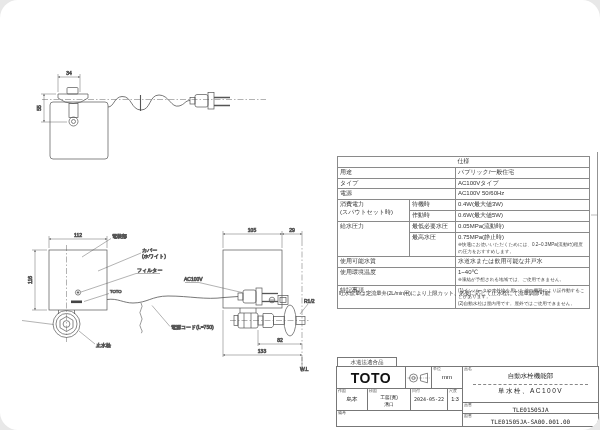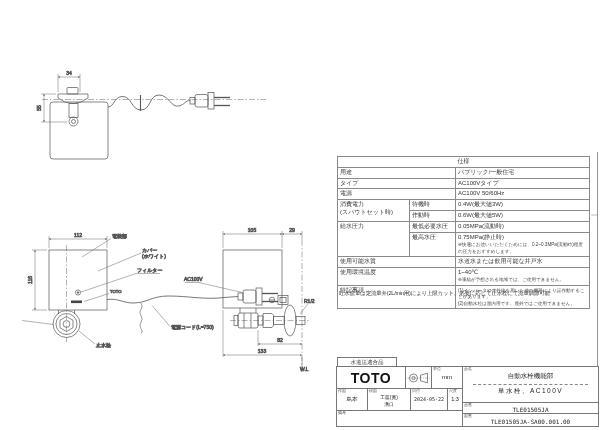--- a/index.html
+++ b/index.html
@@ -1,18 +1,18 @@
 <!DOCTYPE html>
 <html><head>
 <meta charset="utf-8">
 <style>
   html,body{margin:0;padding:0;background:#e8e8e8;}
   .sheet{
     position:relative;width:600px;height:430px;background:#ffffff;overflow:hidden;
-    font-family:"Liberation Sans","DejaVu Sans",sans-serif;color:#222;
+    font-family:"Liberation Sans","DejaVu Sans",sans-serif;color:#222;border-radius:18px;
   }
   svg text{font-family:"Liberation Sans","DejaVu Sans",sans-serif;}
   .dtxt{font-size:5px;fill:#333;}
   .dtxt-s{font-size:4.2px;fill:#333;}
 
   
   .spec-wrap{position:absolute;left:337px;top:156px;width:252px;}
   table.spec{border-collapse:collapse;width:100%;table-layout:fixed;}
   table.spec td{
     border:1px solid #8a8a8a;font-size:6px;line-height:1.3;padding:1px 2px;

